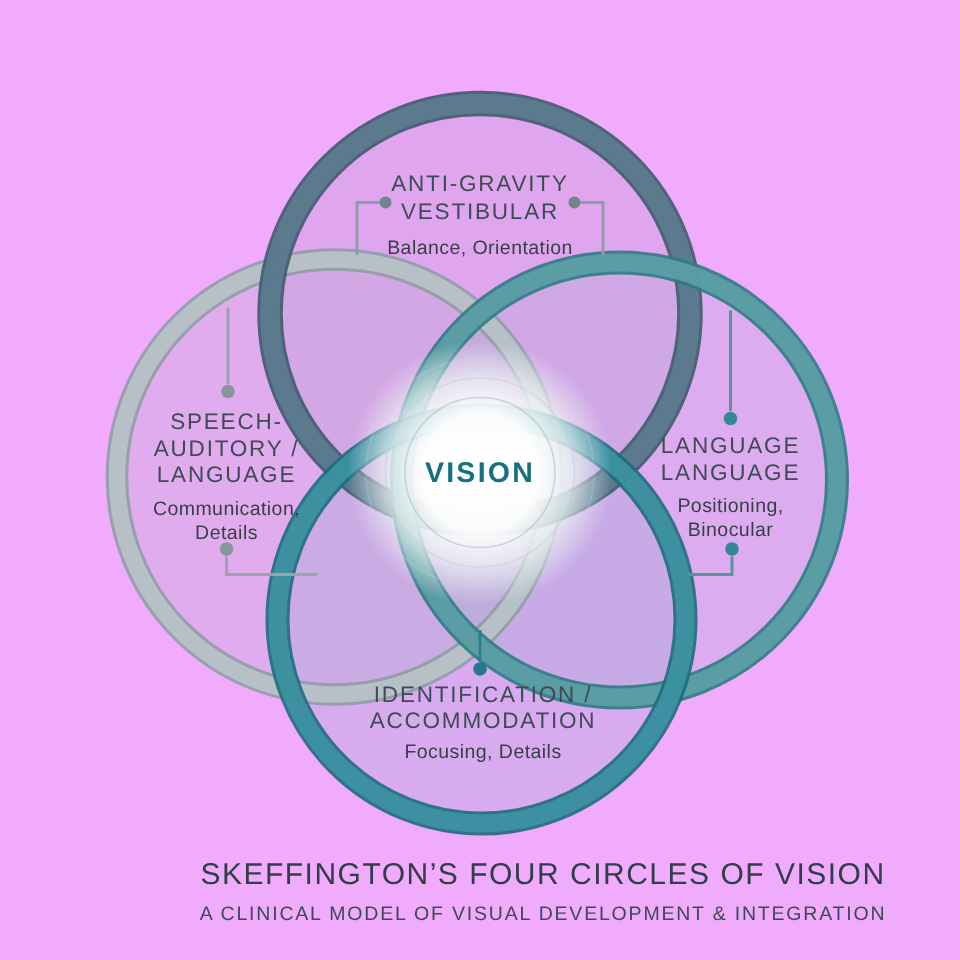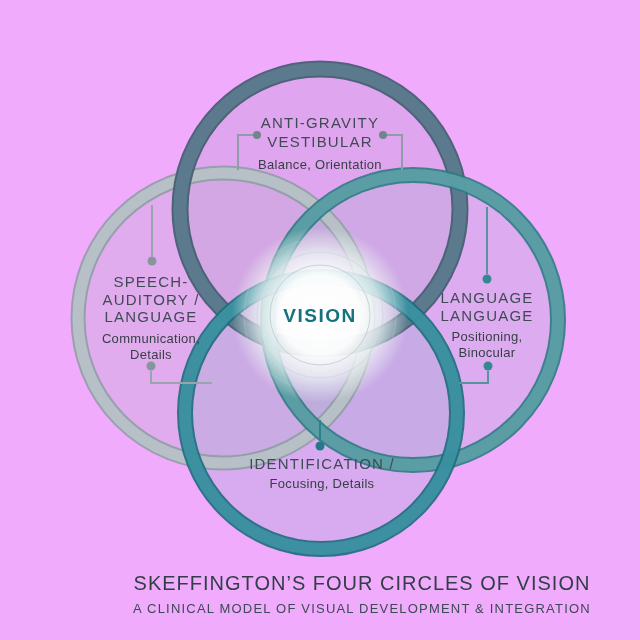--- a/index.html
+++ b/index.html
@@ -111,20 +111,21 @@
 
   <div class="label label-right">
     <span class="hline">LANGUAGE</span>
     <span class="hline">LANGUAGE</span>
     <span class="sline sub-gap">Positioning,</span>
     <span class="sline">Binocular</span>
   </div>
 
   <div class="label label-bottom">
     <span class="hline">IDENTIFICATION /</span>
+    <span class="hline">ACCOMMODATION</span>
     <span class="sline">Focusing, Details</span>
   </div>
 
   <div class="vision">VISION</div>
 
   <div class="footer">
     <div class="title">SKEFFINGTON’S FOUR CIRCLES OF VISION</div>
     <div class="subtitle">A CLINICAL MODEL OF VISUAL DEVELOPMENT &amp; INTEGRATION</div>
   </div>
 

